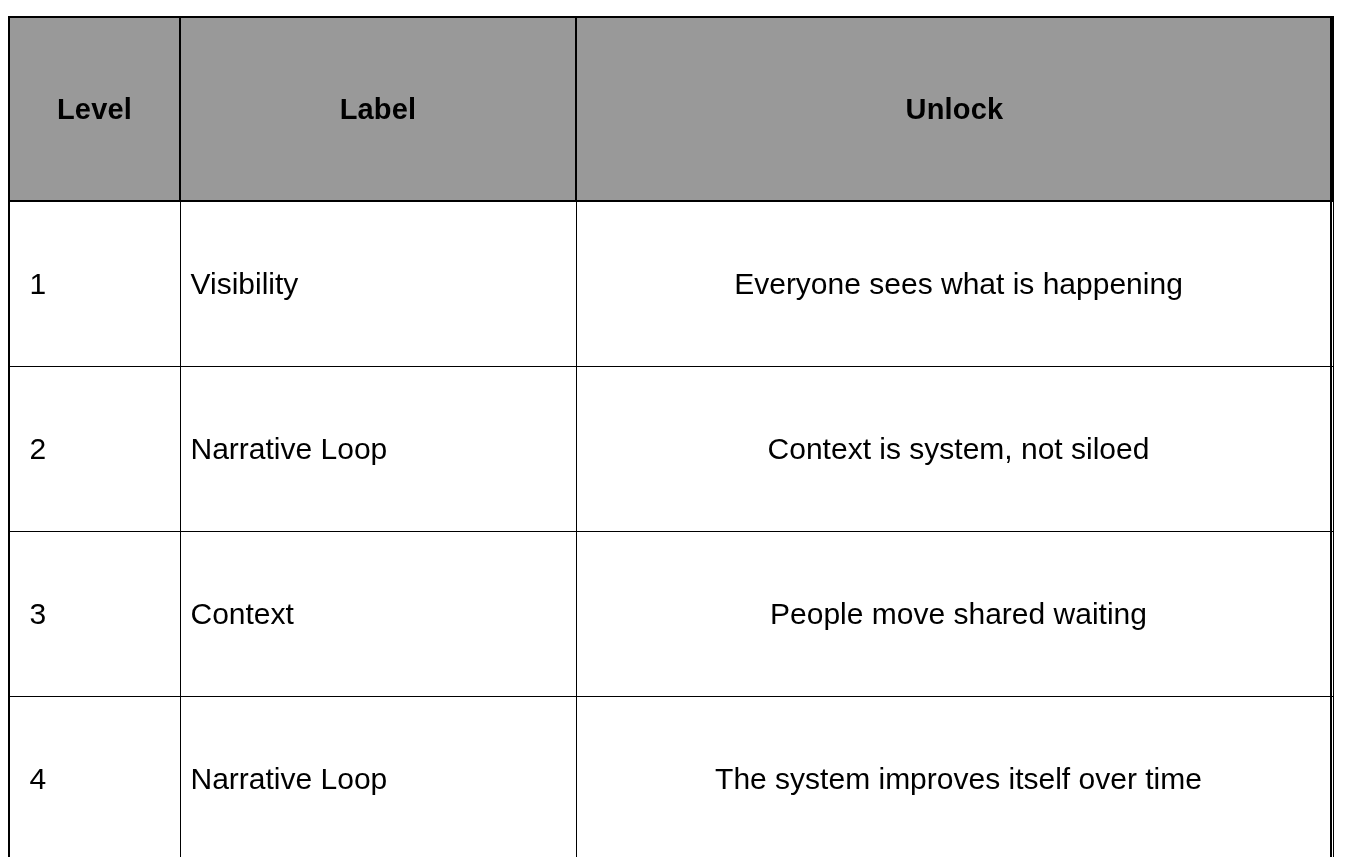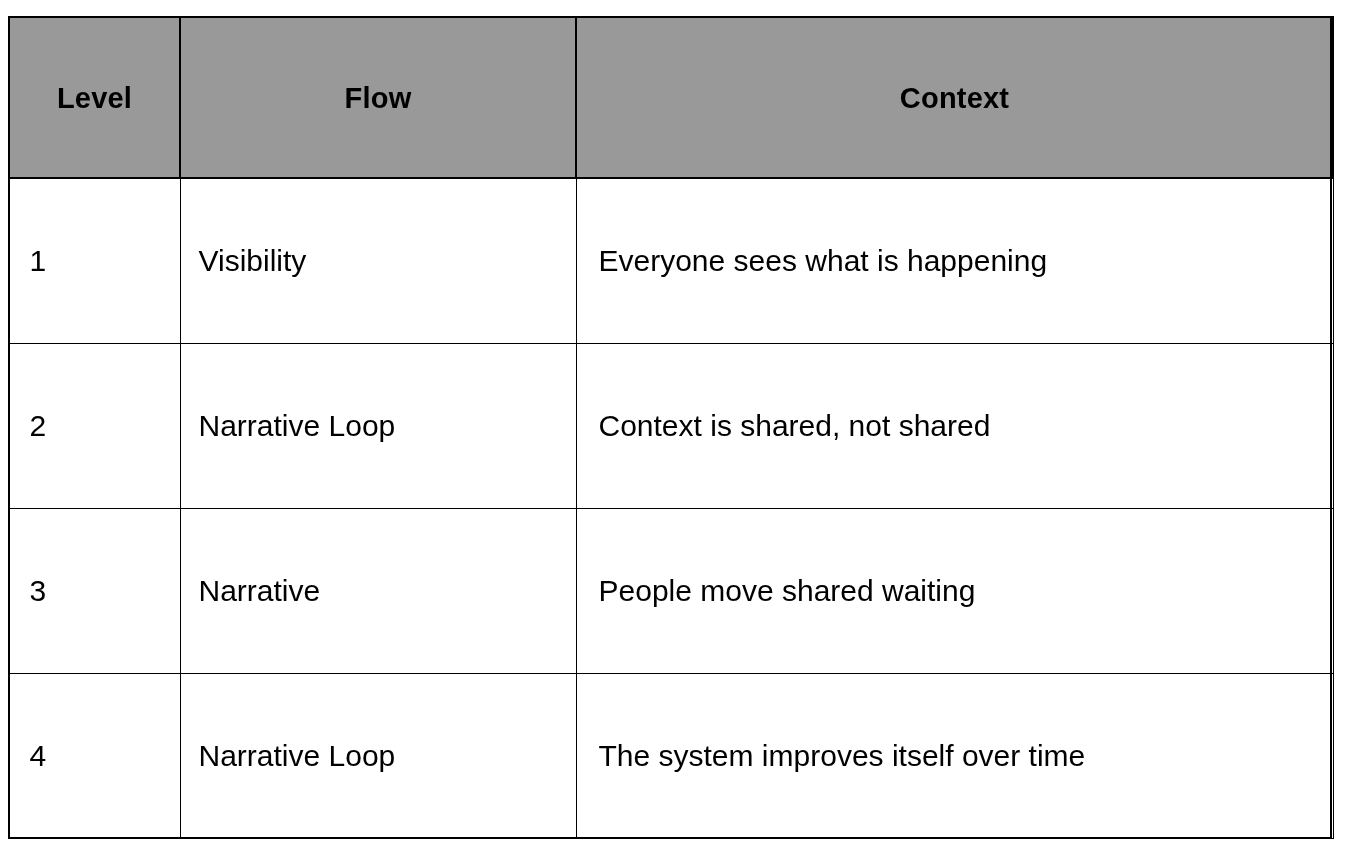--- a/index.html
+++ b/index.html
@@ -46,21 +46,21 @@
   table.level-table td {
     border: 1.6px solid #000000;
     padding: 0;
     vertical-align: middle;
     box-sizing: border-box;
   }
 
   
   thead tr.header-row th {
     background: #999999;
-    height: 161px;
+    height: 184px;
     font-weight: bold;
     font-size: 29px;
     line-height: 34px;
     color: #000000;
     text-align: center;
     border-width: 2px;
     letter-spacing: 0.2px;
   }
 
   
@@ -71,22 +71,22 @@
     font-size: 30px;
     line-height: 36px;
     color: #000000;
     text-align: left;
     padding-left: 22px;
     padding-right: 14px;
     border-width: 1.6px;
   }
 
   tbody tr.data-row td.cell-level  { padding-left: 20px; }
-  tbody tr.data-row td.cell-label  { padding-left: 18px; }
-  tbody tr.data-row td.cell-unlock { padding-left: 22px; }
+  tbody tr.data-row td.cell-label  { padding-left: 10px; }
+  tbody tr.data-row td.cell-unlock { padding-left: 22px; text-align: center; }
 
   
   table.level-table {
     outline: 0;
   }
   .table-wrap::after {
     content: "";
     position: absolute;
     left: 0;
     top: 0;
@@ -106,41 +106,41 @@
     <table class="level-table">
       <colgroup>
         <col class="col-level">
         <col class="col-label">
         <col class="col-unlock">
       </colgroup>
 
       <thead>
         <tr class="header-row">
           <th class="head-level">Level</th>
-          <th class="head-label">Flow</th>
-          <th class="head-unlock">Context</th>
+          <th class="head-label">Label</th>
+          <th class="head-unlock">Unlock</th>
         </tr>
       </thead>
 
       <tbody>
         <tr class="data-row">
           <td class="cell-level">1</td>
           <td class="cell-label">Visibility</td>
           <td class="cell-unlock">Everyone sees what is happening</td>
         </tr>
 
         <tr class="data-row">
           <td class="cell-level">2</td>
           <td class="cell-label">Narrative Loop</td>
-          <td class="cell-unlock">Context is shared, not shared</td>
+          <td class="cell-unlock">Context is system, not siloed</td>
         </tr>
 
         <tr class="data-row">
           <td class="cell-level">3</td>
-          <td class="cell-label">Narrative</td>
+          <td class="cell-label">Context</td>
           <td class="cell-unlock">People move shared waiting</td>
         </tr>
 
         <tr class="data-row">
           <td class="cell-level">4</td>
           <td class="cell-label">Narrative Loop</td>
           <td class="cell-unlock">The system improves itself over time</td>
         </tr>
       </tbody>
     </table>

